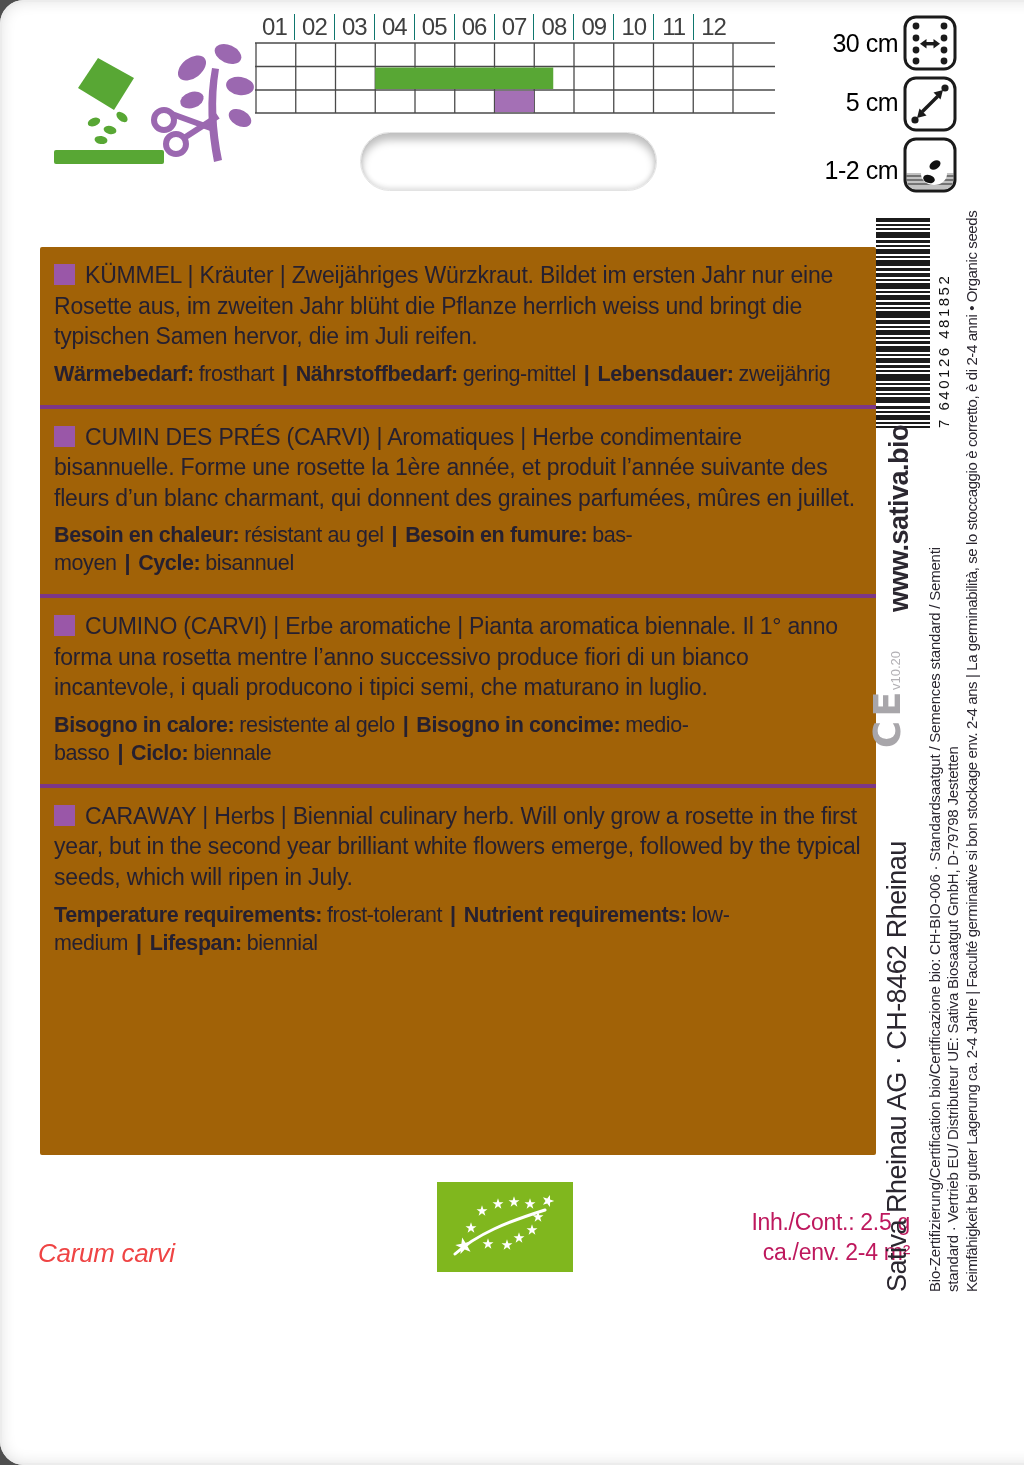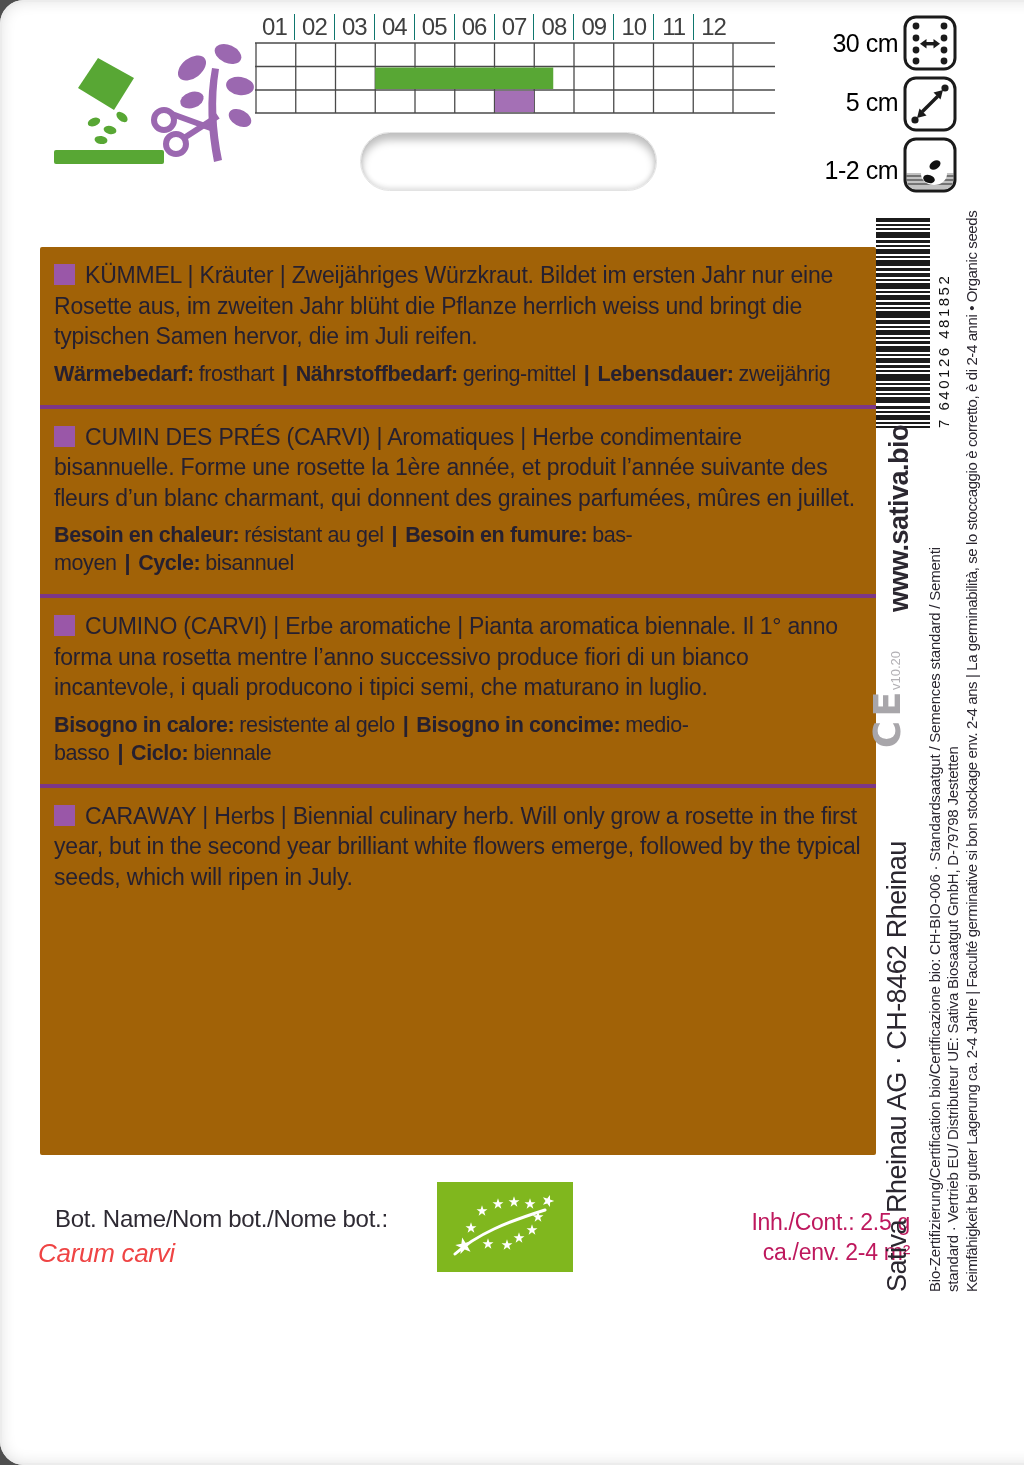--- a/index.html
+++ b/index.html
@@ -201,24 +201,26 @@
     <div class="lang-block">
       <p class="desc"><span class="sq"></span><span>CUMINO (CARVI) | Erbe aromatiche | Pianta aromatica biennale. Il 1° anno forma una rosetta mentre l’anno successivo produce fiori di un bianco incantevole, i quali producono i tipici semi, che maturano in luglio.</span></p>
       <p class="specs">
         <span class="sl">Bisogno in calore:</span><span class="sv">resistente al gelo</span><span class="pipe">|</span><span class="sl">Bisogno in concime:</span><span class="sv">medio-basso</span><span class="pipe">|</span><span class="sl">Ciclo:</span><span class="sv">biennale</span>
       </p>
     </div>
     <div class="divider"></div>
 
     <div class="lang-block">
       <p class="desc"><span class="sq"></span><span>CARAWAY | Herbs | Biennial culinary herb. Will only grow a rosette in the first year, but in the second year brilliant white flowers emerge, followed by the typical seeds, which will ripen in July.</span></p>
+      <p class="specs">
+        <span class="sl">Temperature requirements:</span><span class="sv">frost-tolerant</span><span class="pipe">|</span><span class="sl">Nutrient requirements:</span><span class="sv">low-medium</span><span class="pipe">|</span><span class="sl">Lifespan:</span><span class="sv">biennial</span>
+      </p>
     </div>
   </div>
 
-  <div id="bot-label" class="abs">Bot. Name/Nom bot./Nome bot.:</div>
   <div id="bot-name" class="abs">Carum carvi</div>
 
   <svg id="eu-logo" class="abs" width="136" height="90" viewBox="0 0 136 90">
     <defs>
       <path id="st" d="M0,-5 L1.18,-1.62 L4.76,-1.55 L1.9,0.62 L2.94,4.05 L0,2 L-2.94,4.05 L-1.9,0.62 L-4.76,-1.55 L-1.18,-1.62 Z"></path>
     </defs>
     <rect x="0" y="0" width="136" height="90" fill="#80b71e"></rect>
     <path d="M18,72 C40,52 70,40 108,28" stroke="#fff" stroke-width="3" fill="none" stroke-linecap="round"></path>
     <g fill="#fff">
       <use href="#st" transform="translate(45,29) scale(1.15)"></use>

